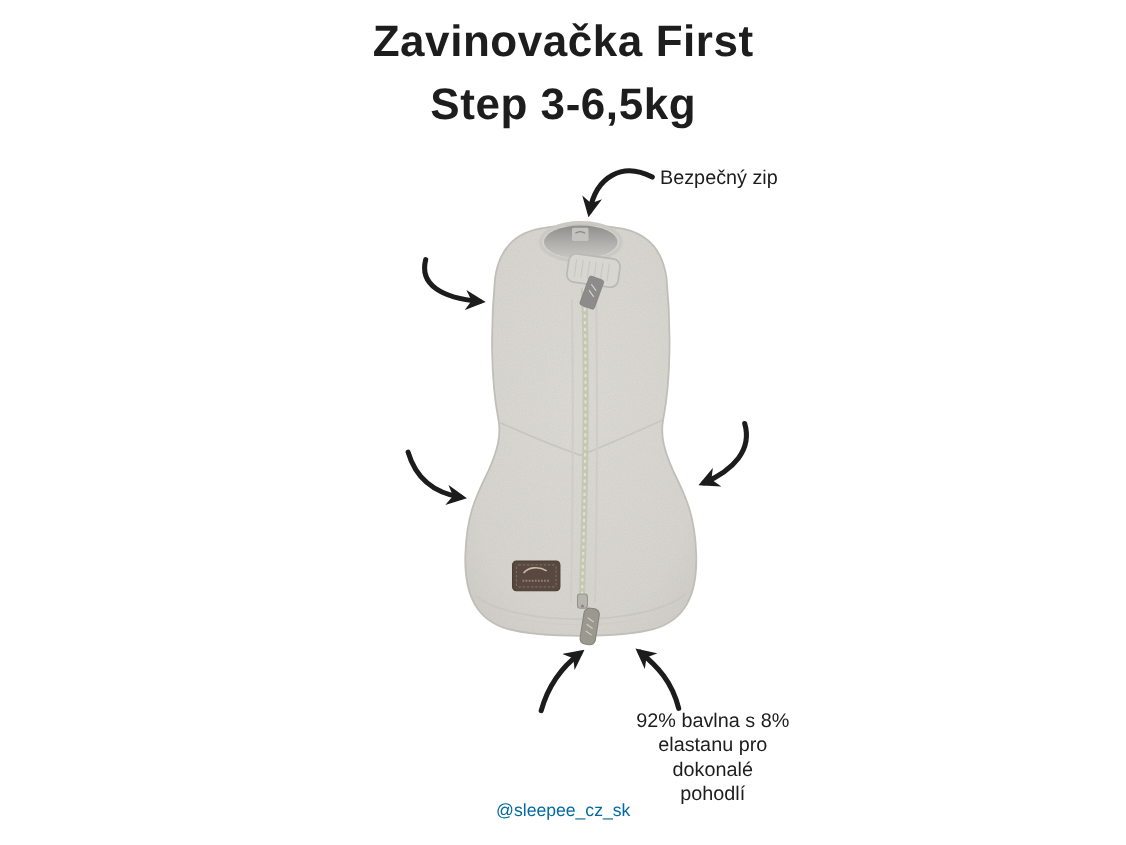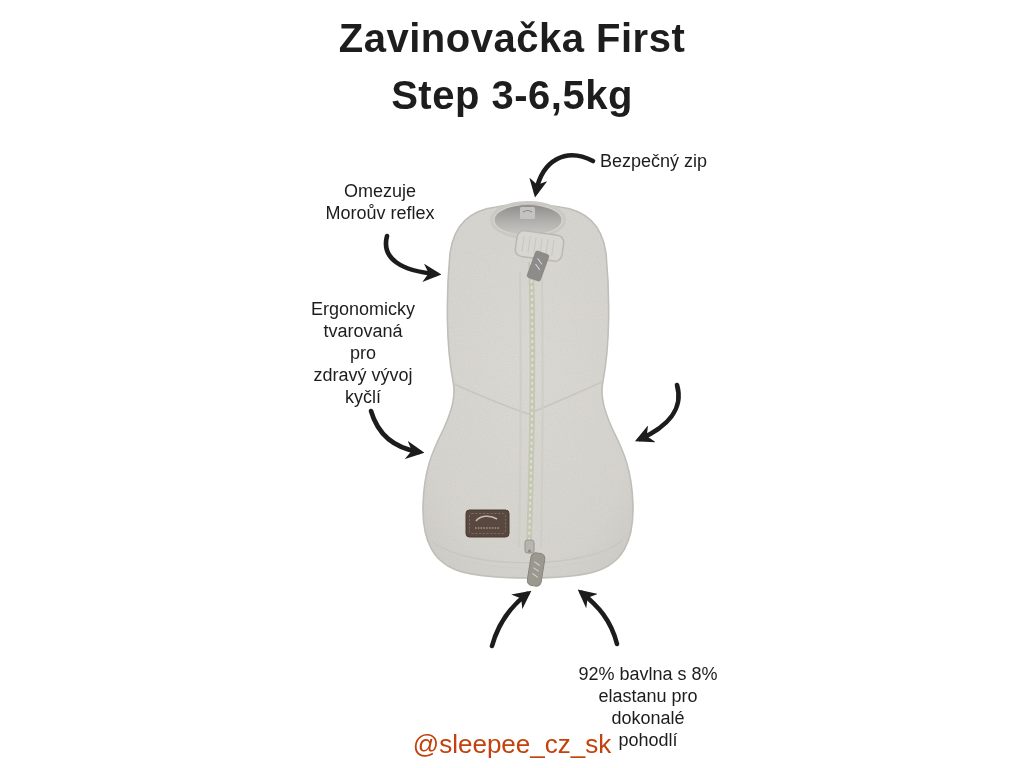--- a/index.html
+++ b/index.html
@@ -15,24 +15,24 @@
   }
   .ann{
     position:absolute;font-size:18px;line-height:1.22;color:#1d1d1d;
     text-align:center;white-space:pre-line;
   }
   #ann-safe-zip{left:600px;top:151px;white-space:nowrap;text-align:left;}
   #ann-moro{left:298px;top:181px;width:164px;}
   #ann-ergonomic{left:293px;top:299px;width:140px;}
   #ann-author{left:602px;top:331px;width:140px;}
   #ann-double-zip{left:308px;top:646px;width:245px;}
-  #ann-material{left:566px;top:645px;width:164px;margin-top:19px;}
+  #ann-material{left:566px;top:645px;width:164px;}
   .handle{
     position:absolute;left:0;top:729px;width:1024px;text-align:center;
-    font-size:26px;color:#c2410c;
+    font-size:16px;color:#0369a1;
   }
 </style>
 </head>
 <body>
 
 <div class="canvas">
 
   <svg class="art" viewBox="0 0 1024 768" aria-hidden="true">
     <defs>
       <radialGradient id="fab" cx="50%" cy="42%" r="78%">
@@ -137,26 +137,19 @@
       <path d="M 677 385 C 684 409 667 427 640 439" marker-end="url(#ah)"></path>
       <path d="M 492 646 C 498 624 510 607 527 594" marker-end="url(#ah)"></path>
       <path d="M 617 644 C 611 620 598 606 582 593" marker-end="url(#ah)"></path>
     </g>
   </svg>
 
   <div class="page-title">Zavinovačka First
 Step 3-6,5kg</div>
 
   <div class="ann" id="ann-safe-zip">Bezpečný zip</div>
-  <div class="ann" id="ann-moro">Omezuje
-Moroův reflex</div>
-  <div class="ann" id="ann-ergonomic">Ergonomicky
-tvarovaná
-pro
-zdravý vývoj
-kyčlí</div>
   <div class="ann" id="ann-material">92% bavlna s 8%
 elastanu pro
 dokonalé
 pohodlí</div>
 
   <div class="handle">@sleepee_cz_sk</div>
 </div>
 
 </body></html>

